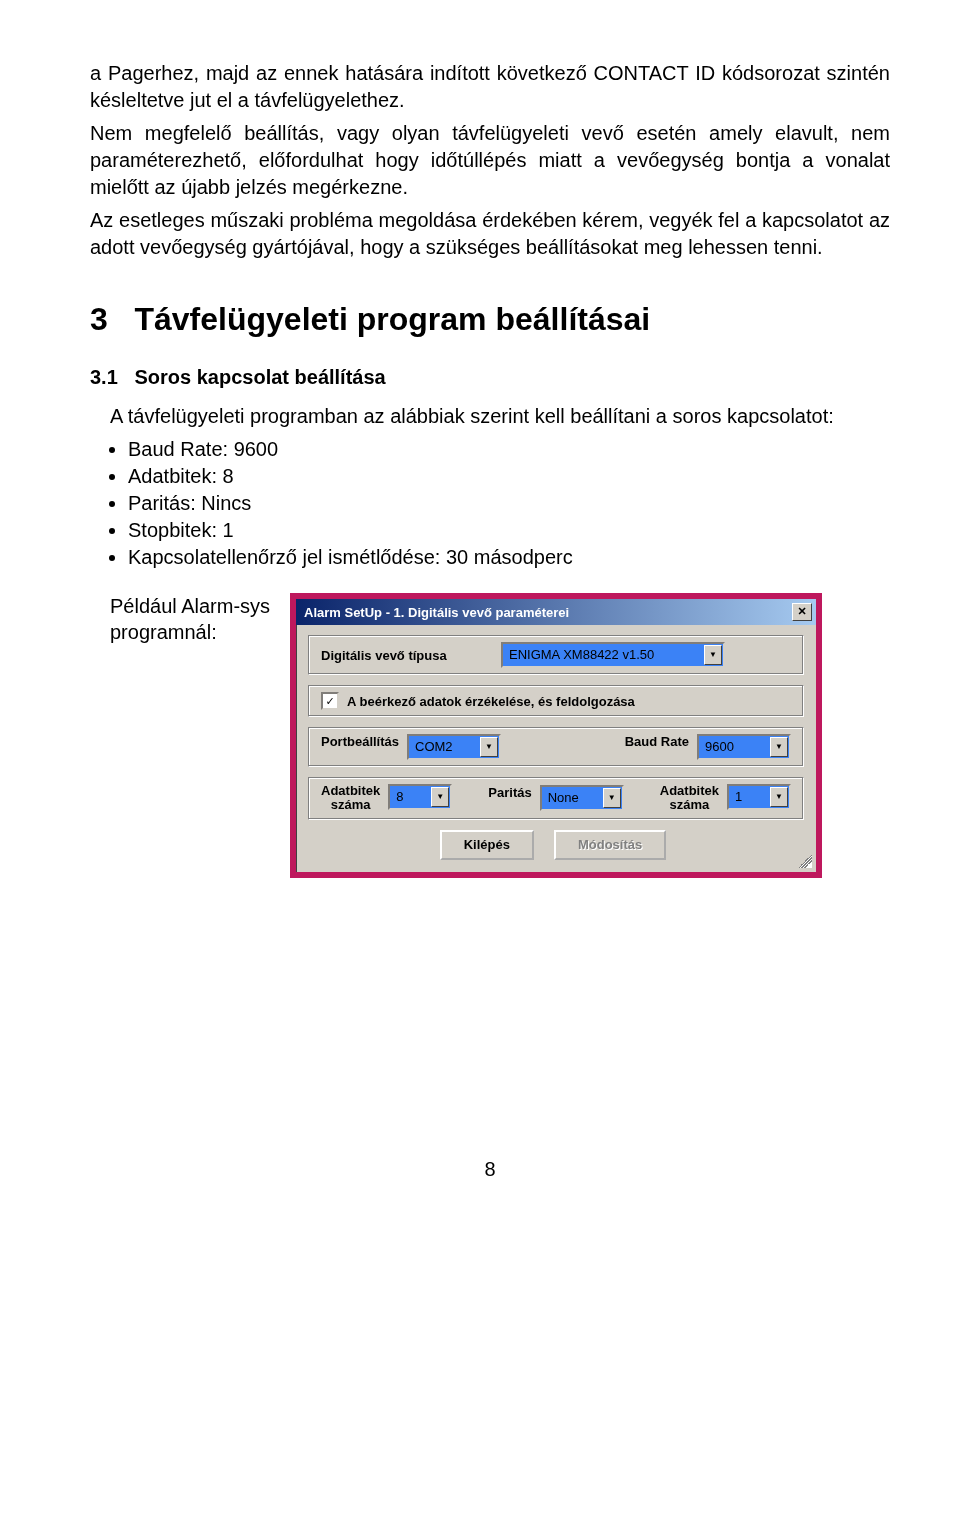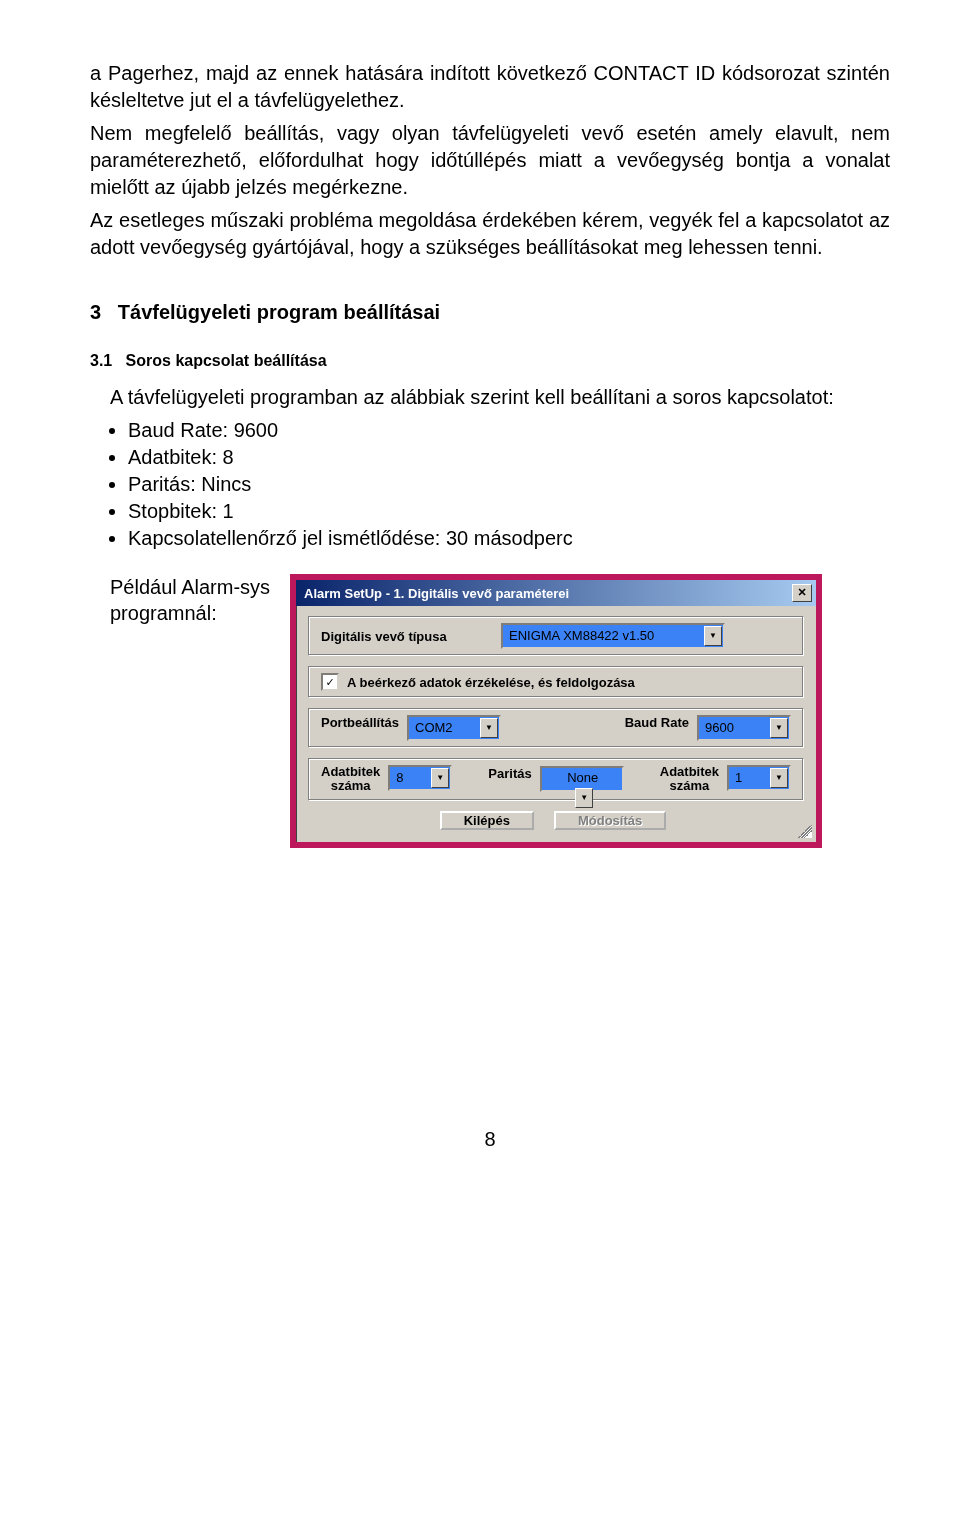--- a/index.html
+++ b/index.html
@@ -11,26 +11,26 @@
     color: #000;
     width: 960px;
     box-sizing: border-box;
   }
   .just {
     text-align: justify;
     line-height: 1.35;
     margin: 0 0 6px 0;
   }
   h2.section {
+    font-size: 32px;
+    font-weight: bold;
+    margin: 40px 0 28px 0;
+  }
+  h3.subsection {
     font-size: 20px;
-    font-weight: bold;
-    margin: 40px 0 28px 0;
-  }
-  h3.subsection {
-    font-size: 16px;
     font-weight: bold;
     margin: 14px 0 14px 0;
   }
   .indent-block {
     margin-left: 20px;
   }
   ul.bullets {
     list-style: disc;
     margin: 8px 0 10px 38px;
     padding: 0;
@@ -109,21 +109,21 @@
     line-height: 20px;
     padding: 0 4px 0 6px;
     display: inline-flex;
     align-items: center;
     justify-content: space-between;
   }
   .combo {
     width: 210px;
   }
   .combo.small { width: 80px; }
-  .combo.med { width: 70px; flex-direction: column; }
+  .combo.med { width: 70px; }
   .combo.tiny { width: 50px; }
   .combo .arrow-btn {
     width: 16px;
     height: 18px;
     background: #d4d0c8;
     border: 1px solid #fff;
     border-right-color: #404040;
     border-bottom-color: #404040;
     display: inline-flex;
     align-items: center;
@@ -168,21 +168,21 @@
   }
   .btnbar {
     display: flex;
     justify-content: center;
     gap: 20px;
     align-items: center;
   }
   .winbtn {
     background: #d4d0c8;
     border: 2px outset #fff;
-    height: 19px;
+    height: 30px;
     padding: 0 22px;
     font-weight: bold;
     font-family: Tahoma, Arial, sans-serif;
     font-size: 13px;
     cursor: pointer;
   }
   .winbtn[disabled] {
     color: #808080;
     text-shadow: 1px 1px 0 #fff;
     cursor: default;

